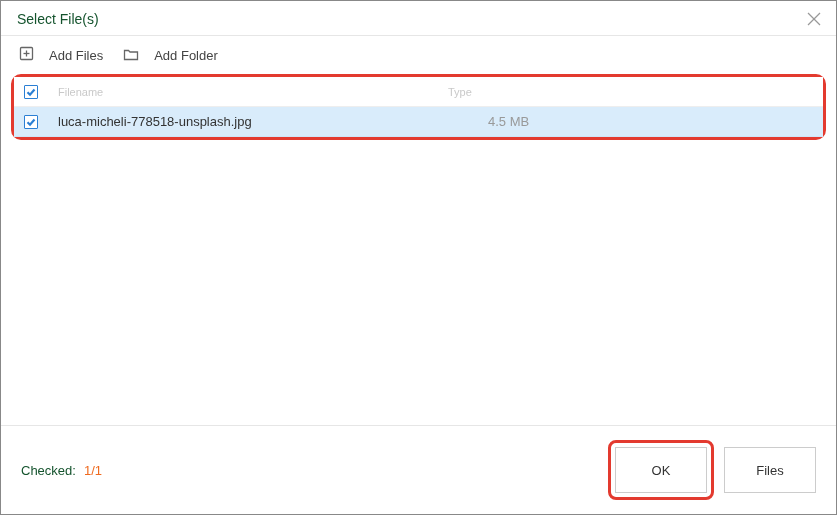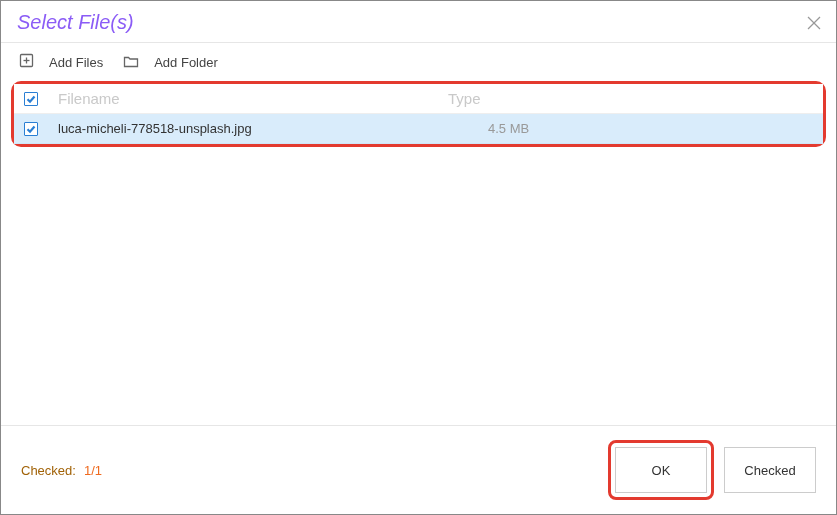--- a/index.html
+++ b/index.html
@@ -14,21 +14,21 @@
       position: relative;
       display: flex;
       flex-direction: column;
     }
     .titlebar {
       display: flex;
       align-items: center;
       justify-content: space-between;
       padding: 10px 14px 8px 16px;
     }
-    .titlebar .title { font-size: 20px; color: #8b5cf6; font-style: italic; }
+    .titlebar .title { font-size: 14px; color: #14532d; }
     .close-x {
       width: 16px; height: 16px;
       display: flex; align-items: center; justify-content: center;
       cursor: pointer; color: #888;
     }
     .close-x svg { stroke: #999; stroke-width: 1.2; }
     .divider {
       border: none;
       border-top: 1px solid #e6e6e6;
       margin: 0;
@@ -56,21 +56,21 @@
     }
     .table {
       width: 100%;
     }
     .thead, .trow {
       display: flex;
       align-items: center;
       height: 30px;
       border-bottom: 1px solid #eee;
     }
-    .thead { color: #c9c9c9; font-size: 15px; background: #fff; }
+    .thead { color: #c9c9c9; font-size: 11px; background: #fff; }
     .thead .col-filename,
     .thead .col-type,
     .thead .col-size { color: #c9c9c9; }
     .trow.selected {
       background: #d9ecfb;
       border-bottom: 1px solid #cfe6f8;
     }
     .col-check { width: 34px; display: flex; justify-content: center; align-items: center; }
     .col-filename { flex: 0 0 400px; padding-left: 10px; color: #333; }
     .col-type { flex: 0 0 180px; text-align: left; color: #aaa; }
@@ -85,21 +85,21 @@
       background: #fff;
     }
     .checkbox svg { stroke: #2a7fd4; stroke-width: 2.2; fill: none; }
     .spacer { flex: 1; }
     .footer {
       border-top: 1px solid #e6e6e6;
       padding: 14px 20px;
       display: flex;
       align-items: center;
     }
-    .checked-label { color: #a16207; margin-right: 8px; }
+    .checked-label { color: #14532d; margin-right: 8px; }
     .checked-count { color: #ef6a1f; }
     .btn {
       width: 92px; height: 46px;
       border: 1px solid #ccc;
       background: #fff;
       display: flex; align-items: center; justify-content: center;
       margin-left: 10px;
       cursor: pointer;
       font-size: 13px;
       color: #333;
@@ -177,14 +177,14 @@
 </div>
 
 <div class="spacer"></div>
 
 <div class="footer">
   <span class="checked-label">Checked:</span>
   <span class="checked-count">1/1</span>
   <div class="btn-ok-wrap">
     <div class="btn">OK</div>
   </div>
-  <div class="btn">Checked</div>
+  <div class="btn">Files</div>
 </div>
 
 </body></html>

